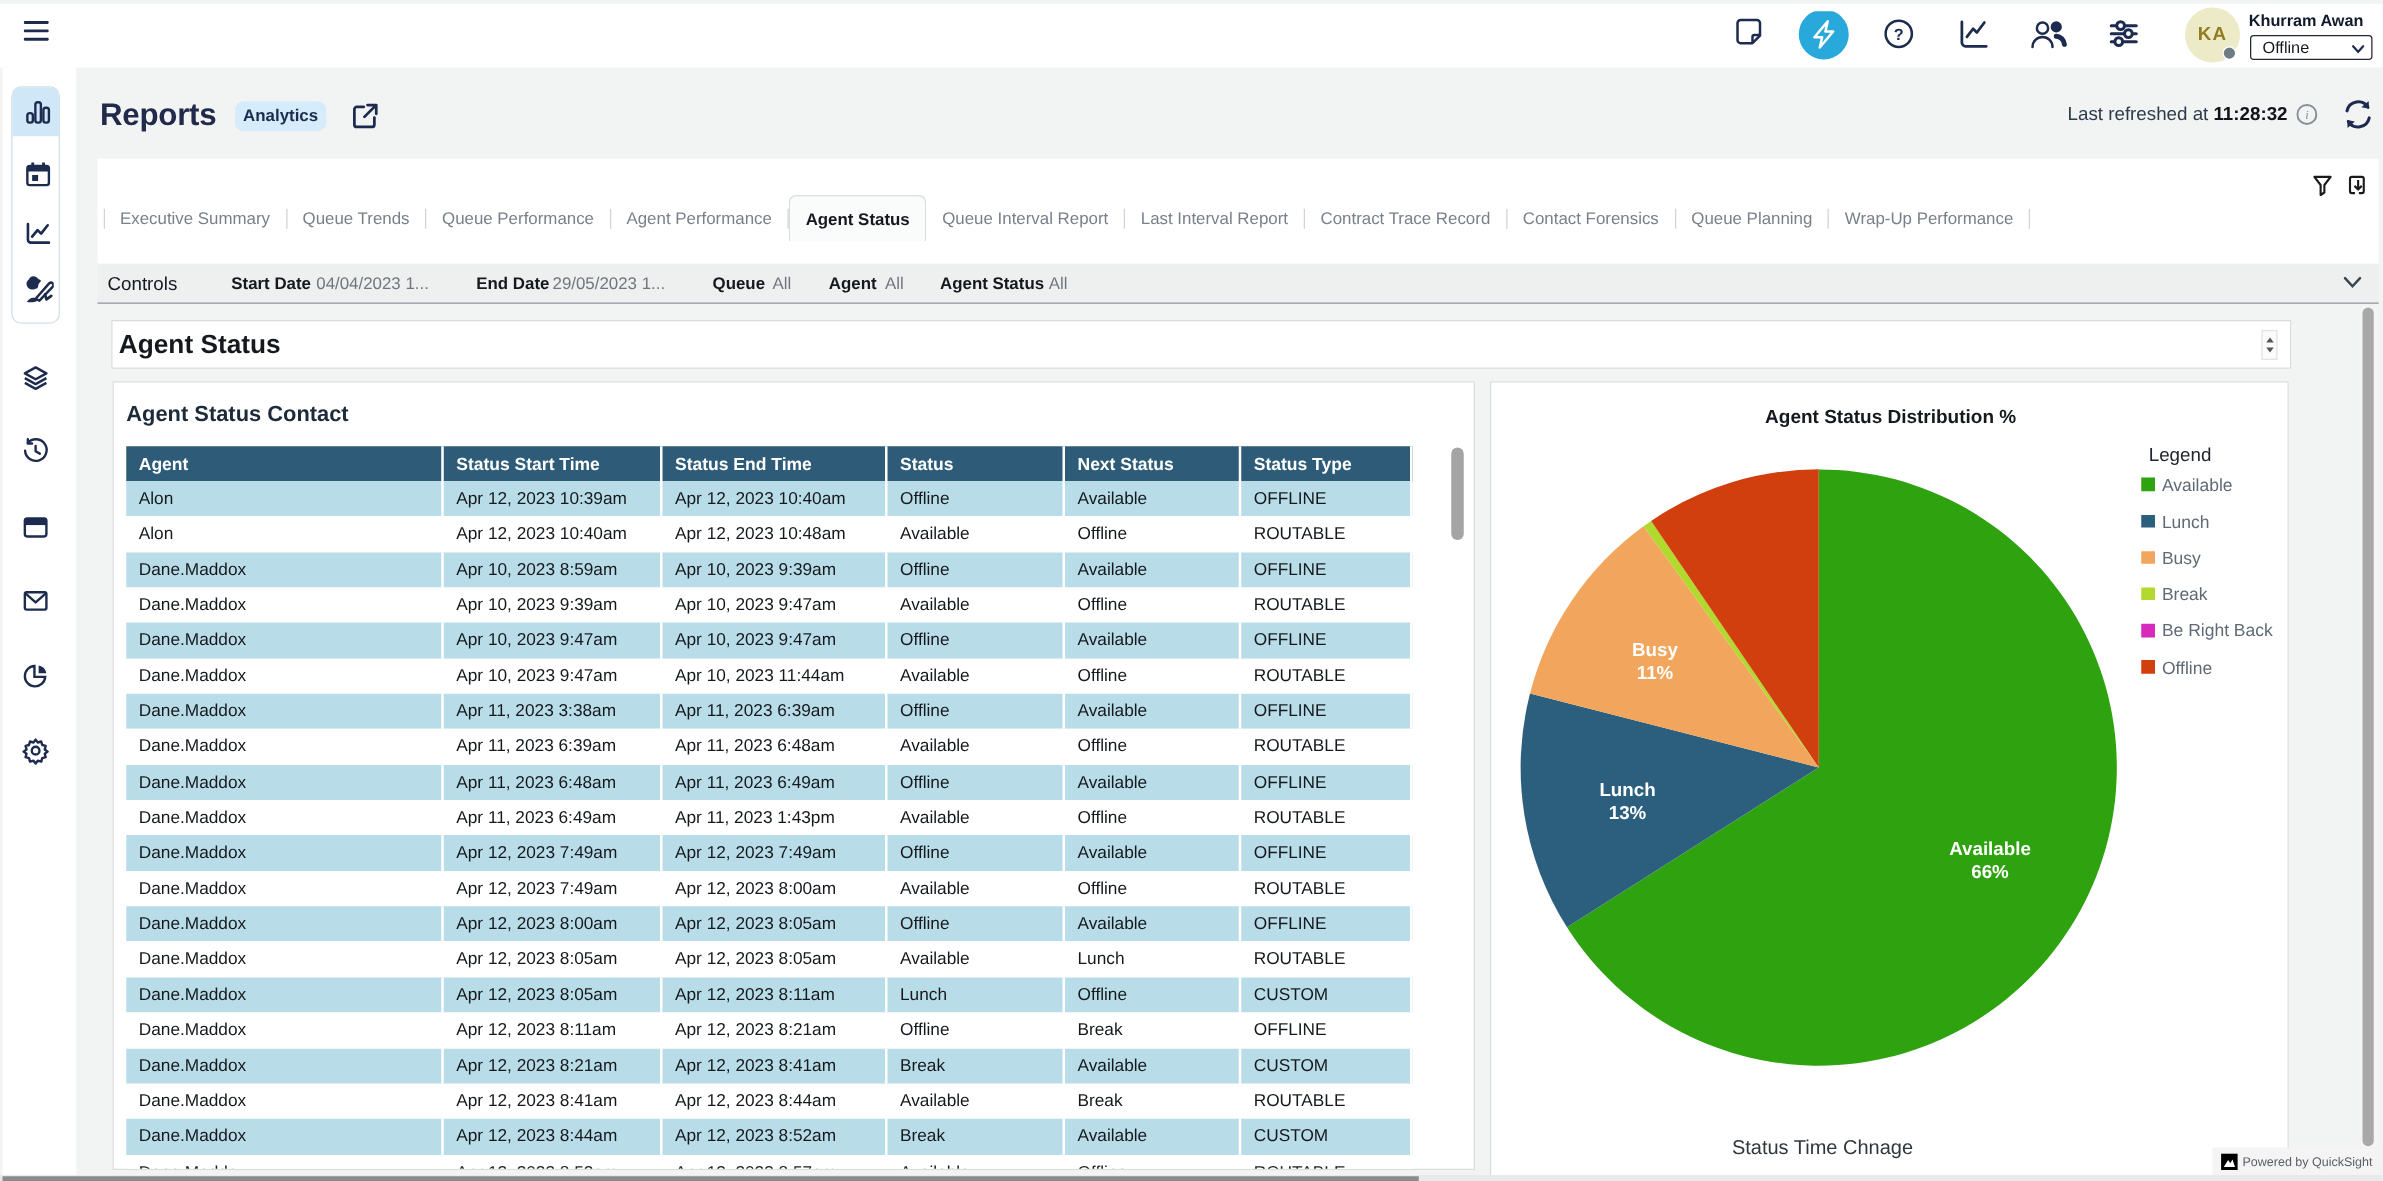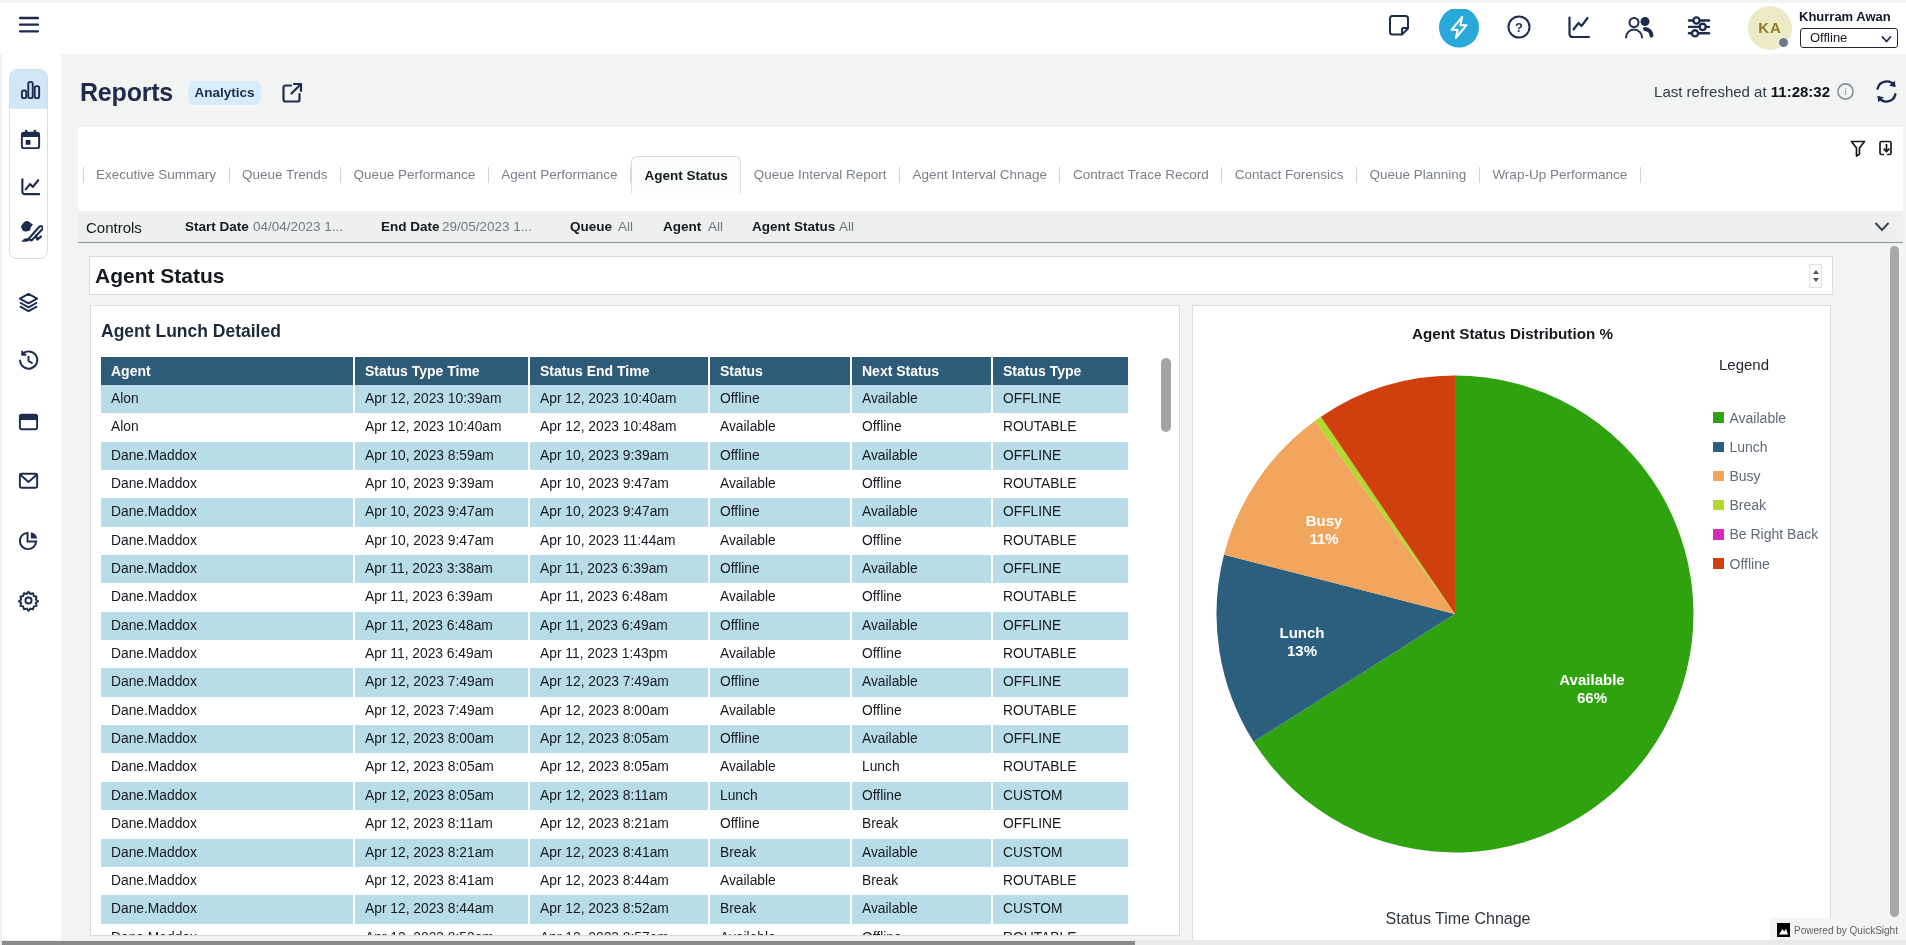--- a/index.html
+++ b/index.html
@@ -57,21 +57,21 @@
 .th { font-size:14px; font-weight:bold; color:#fff; line-height:28px; padding-left:10px; border-right:2px solid #fff; }
 .tr { display:flex; height:28.35px; }
 .td { font-size:13.8px; color:#15191e; line-height:28.35px; padding-left:10px; white-space:nowrap; overflow:hidden; }
 #lscroll { position:absolute; left:1070px; top:52px; width:10px; height:74px; border-radius:5px; background:#a4a4a4; }
 
 #rpanel { left:1192px; top:305px; width:639px; height:641px; background:#fff; border:1px solid #dadddd; z-index:2; }
 #rptitle { position:absolute; left:0; top:19px; width:639px; text-align:center; font-size:15.2px; font-weight:bold; color:#15191e; }
 #piebox { left:1216px; top:375px; z-index:3; }
 .plab { position:absolute; z-index:4; color:#fff; font-weight:bold; font-size:15px; text-align:center; line-height:17.5px; }
 #legendbox { left:1713px; top:356px; z-index:4; }
-#legendbox .lt { font-size:15px; color:#21262c; margin-bottom:30px; margin-left:6px; }
+#legendbox .lt { font-size:15px; color:#21262c; margin-bottom:0; margin-left:6px; }
 .litem { height:29.2px; display:flex; align-items:center; }
 .lsq { width:10.5px; height:10.5px; display:inline-block; }
 .ltx { font-size:14px; color:#5f6a75; margin-left:6px; white-space:nowrap; }
 #stc { left:1258px; top:910px; width:400px; text-align:center; font-size:16px; color:#2f363d; z-index:4; }
 
 #vtrack { left:1889px; top:245px; width:14px; height:700px; background:#f4f5f5; z-index:50; }
 #vthumb { left:1890px; top:246px; width:9px; height:671px; background:#a8a8a8; border-radius:5px; z-index:51; }
 #htrack { left:0px; top:940px; width:1906px; height:5px; background:#e9e9e9; z-index:55; }
 #hthumb { left:2px; top:941px; width:1133px; height:4px; background:#8b8b8b; z-index:56; }
 
@@ -241,21 +241,21 @@
 <div class="tabsep"></div>
 <div class="tab">Queue Trends</div>
 <div class="tabsep"></div>
 <div class="tab">Queue Performance</div>
 <div class="tabsep"></div>
 <div class="tab">Agent Performance</div>
 <div class="tabsep"></div>
 <div class="tab active">Agent Status</div>
 <div class="tab">Queue Interval Report</div>
 <div class="tabsep"></div>
-<div class="tab">Agent Interval Chnage</div>
+<div class="tab">Last Interval Report</div>
 <div class="tabsep"></div>
 <div class="tab">Contract Trace Record</div>
 <div class="tabsep"></div>
 <div class="tab">Contact Forensics</div>
 <div class="tabsep"></div>
 <div class="tab">Queue Planning</div>
 <div class="tabsep"></div>
 <div class="tab">Wrap-Up Performance</div>
 <div class="tabsep"></div>
     </div>
@@ -279,25 +279,25 @@
 
   <div class="abs" id="asbar">
       <span class="t">Agent Status</span>
     <div id="stepper">
         <div class="up"></div>
         <div class="dn"></div>
       </div>
   </div>
 
   <div class="abs" id="lpanel">
-    <div id="lptitle">Agent Lunch Detailed</div>
+    <div id="lptitle">Agent Status Contact</div>
     <div id="tbl">
       <div id="thead">
           <div class="th" style="width:254px">Agent</div>
-          <div class="th" style="width:175px">Status Type Time</div>
+          <div class="th" style="width:175px">Status Start Time</div>
           <div class="th" style="width:180px">Status End Time</div>
           <div class="th" style="width:142px">Status</div>
           <div class="th" style="width:141px">Next Status</div>
           <div class="th" style="width:137px">Status Type</div>
         </div>
       <div class="tr" style="background:#b9dde8">
           <div class="td" style="width:254px;border-right:2px solid rgba(255,255,255,1)">Alon</div>
           <div class="td" style="width:175px;border-right:2px solid rgba(255,255,255,1)">Apr 12, 2023 10:39am</div>
           <div class="td" style="width:180px;border-right:2px solid rgba(255,255,255,1)">Apr 12, 2023 10:40am</div>
           <div class="td" style="width:142px;border-right:2px solid rgba(255,255,255,1)">Offline</div>

